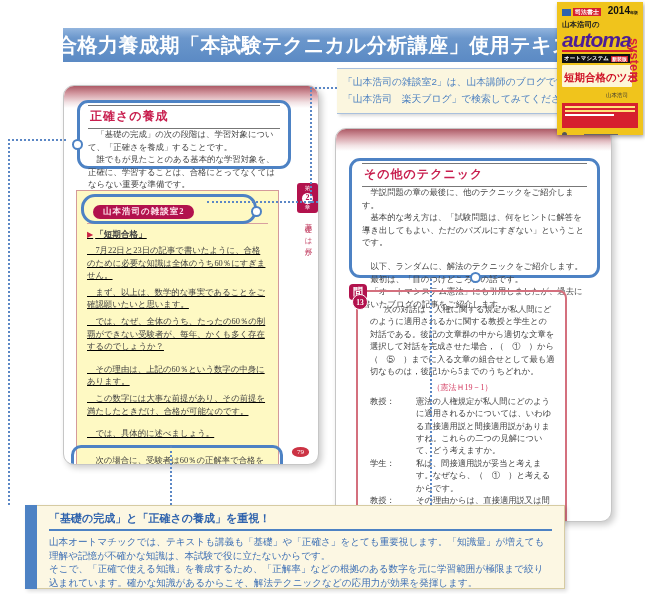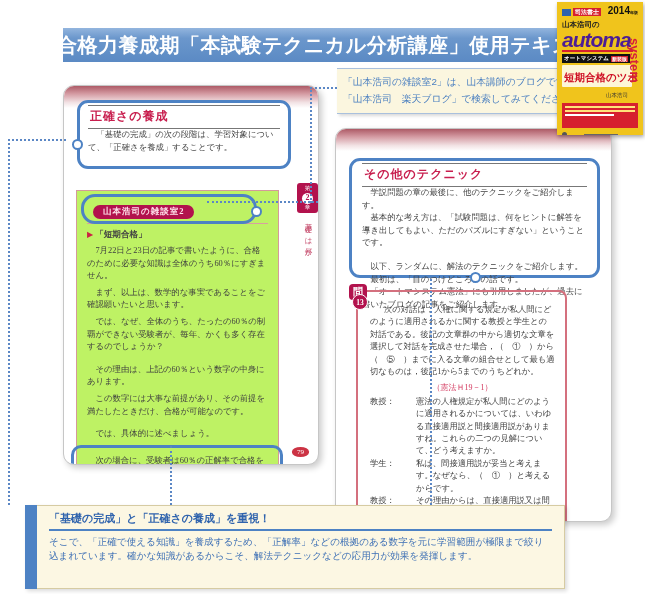--- a/index.html
+++ b/index.html
@@ -52,22 +52,22 @@
     background:linear-gradient(to bottom,#ad5a66 0%,#d49aa2 35%,#f2e2e4 75%,#fff 100%);}
   .serif{font-family:"Liberation Serif","DejaVu Serif",serif;border-radius:11px;}
   
   .callout{border:3px solid #4d82c4;border-radius:11px;box-sizing:border-box;position:relative;background:transparent;}
   .cdot{position:absolute;width:7px;height:7px;border:2px solid #4d82c4;background:#fff;border-radius:50%;}
   
   .callout1{position:absolute;left:13px;top:14px;width:214px;height:69px;padding:2px 8px;background:#fff;}
   .sect-title{color:#c81e4e;font-size:12px;font-weight:bold;letter-spacing:1px;
     border-top:1px solid #777;border-bottom:1px solid #777;padding:2px 0 3px 2px;}
   .ptext{color:#3f3f3f;font-size:8.4px;line-height:1.5;}
-  .pinkbox{position:absolute;left:12px;top:104px;width:203px;height:311px;background:#bef264;
-    border:1px solid #d49a9a;box-sizing:border-box;padding:6px 10px;}
+  .pinkbox{position:absolute;left:12px;top:104px;width:203px;height:311px;background:#fef9c3;
+    border:1px solid #d49a9a;box-sizing:border-box;padding:6px 10px;text-decoration:underline;}
   .pillrow{position:relative;border-bottom:1px solid #d8a0a0;padding:3px 0 4px 6px;}
   .pill{display:inline-block;background:#b2124d;color:#ffe3ec;font-size:8.5px;font-weight:bold;
     border-radius:8px;padding:1px 10px;letter-spacing:1px;}
   .callout2{position:absolute;left:-6px;top:-3px;width:176px;height:30px;border:3px solid #4d82c4;
     border-radius:14px;box-sizing:border-box;}
   .subhead{margin-top:5px;font-size:8.6px;font-weight:bold;color:#444;}
   .subhead .flag{color:#cc2244;font-size:8px;margin-right:2px;}
   .pinkbox .ptext{margin-top:4px;}
   .highlightbox{margin:4px -15px 0 -16px;border:3px solid #4d82c4;border-radius:10px;
     padding:3px 12px 6px 13px;position:relative;}
@@ -155,20 +155,21 @@
       <div>「山本浩司　楽天ブログ」で検索してみてください。</div>
     </div>
   </div>
 
   <div class="page page-left serif">
     <div class="pagegrad"></div>
 
     <div class="callout callout1">
       <div class="sect-title">正確さの養成</div>
       <div class="ptext">　「基礎の完成」の次の段階は、学習対象について、「正確さを養成」することです。</div>
+      <div class="ptext">　誰でもが見たことのある基本的な学習対象を、正確に、学習することは、合格にとってなくてはならない重要な準備です。</div>
       <span class="cdot" style="left:-8px;top:36px;"></span>
     </div>
 
     <div class="pinkbox">
       <div class="pillrow">
         <span class="pill">山本浩司の雑談室2</span>
         <span class="callout2">
           <span class="cdot" style="right:-8px;top:9px;"></span>
         </span>
       </div>
@@ -233,20 +234,21 @@
       </div>
 
     </div>
   </div>
 
   <div class="summary">
     <div class="bar"></div>
     <div class="body">
       <div class="stitle">「基礎の完成」と「正確さの養成」を重視！</div>
       <div class="rule"></div>
+      <div class="stext">山本オートマチックでは、テキストも講義も「基礎」や「正確さ」をとても重要視します。「知識量」が増えても理解や記憶が不確かな知識は、本試験で役に立たないからです。</div>
       <div class="stext">そこで、「正確で使える知識」を養成するため、「正解率」などの根拠のある数字を元に学習範囲が極限まで絞り込まれています。確かな知識があるからこそ、解法テクニックなどの応用力が効果を発揮します。</div>
     </div>
   </div>
 
   <div class="dot-h" style="left:8px;top:139px;width:58px;"></div>
   <div class="dot-v" style="left:8px;top:139px;height:366px;"></div>
   <div class="dot-h" style="left:310px;top:87px;width:27px;"></div>
   <div class="dot-v" style="left:310px;top:87px;height:116px;"></div>
   <div class="dot-h" style="left:207px;top:201px;width:111px;"></div>
   <div class="dot-v" style="left:170px;top:446px;height:59px;"></div>

